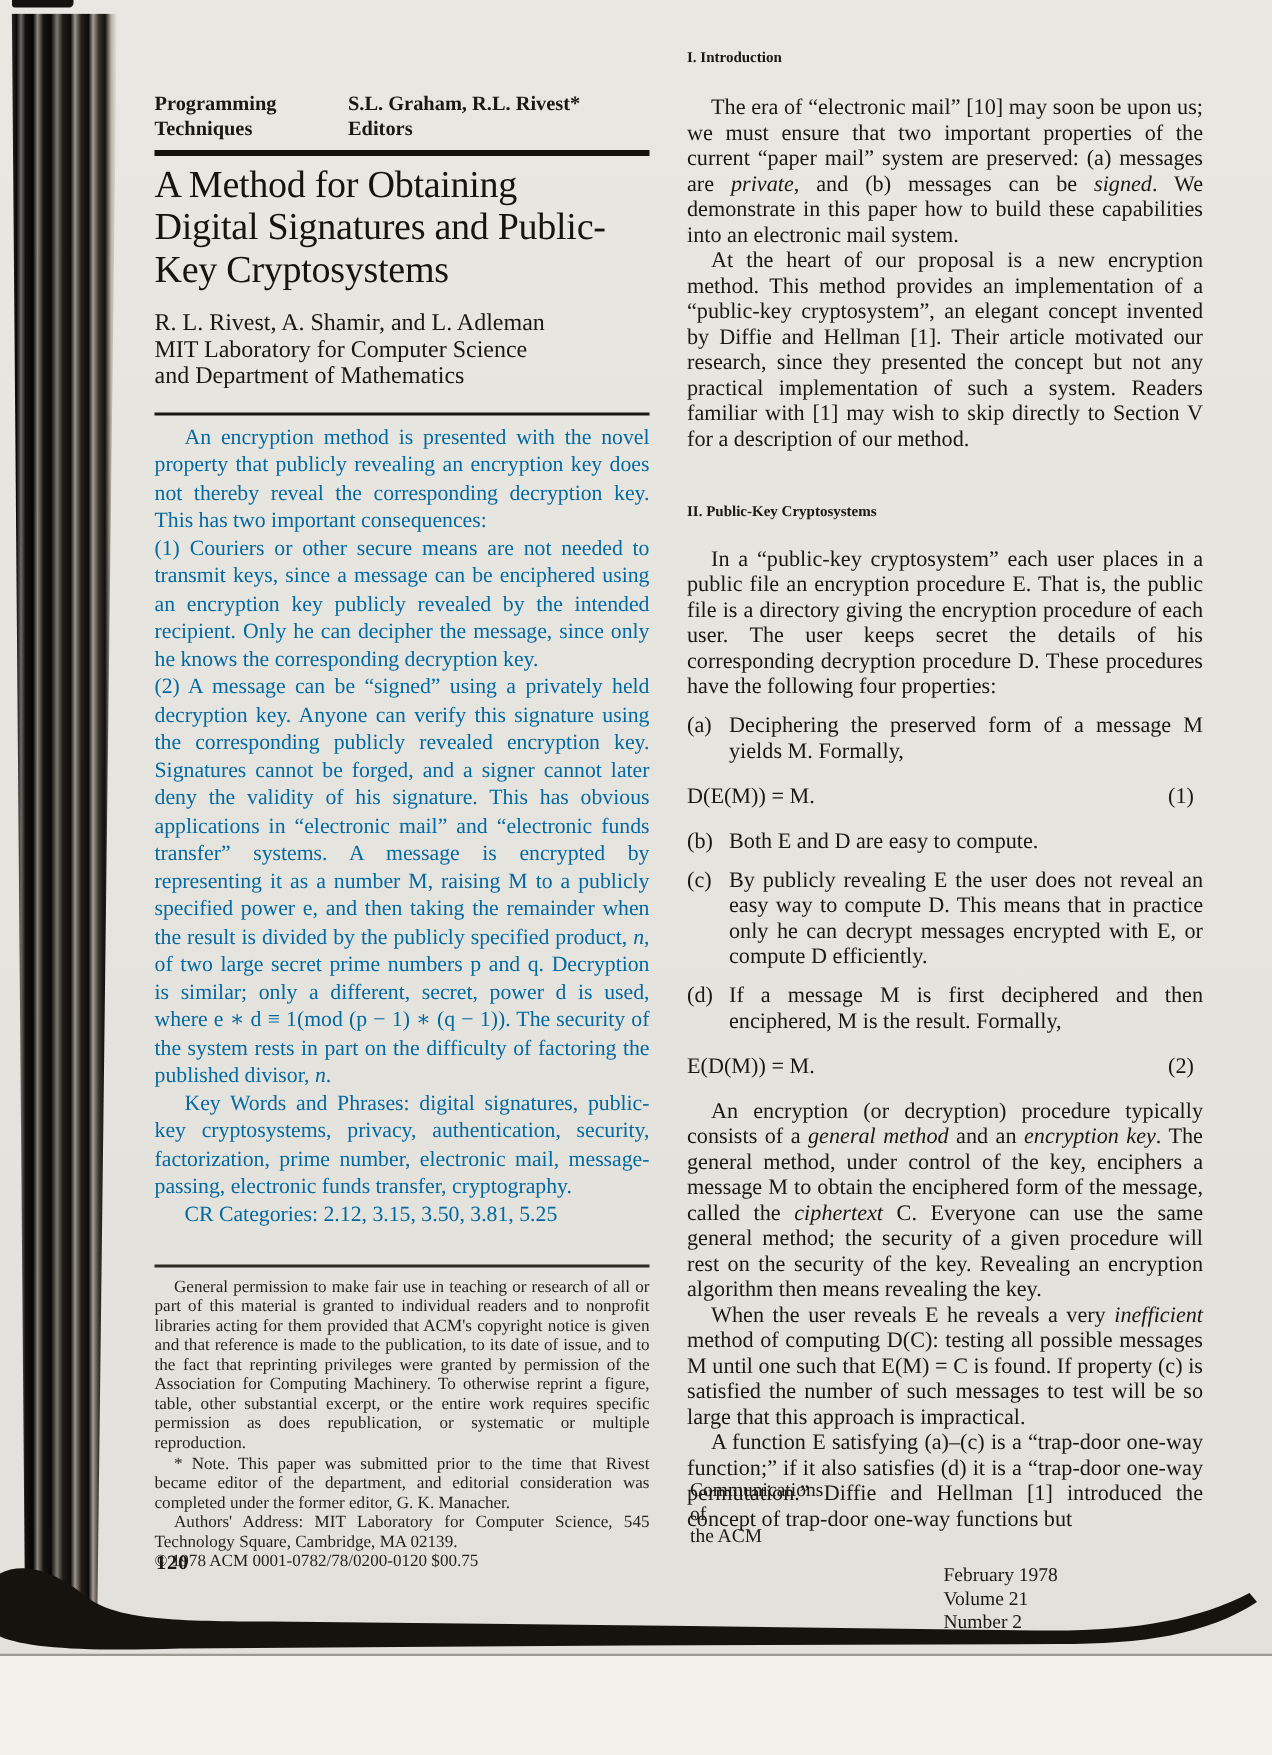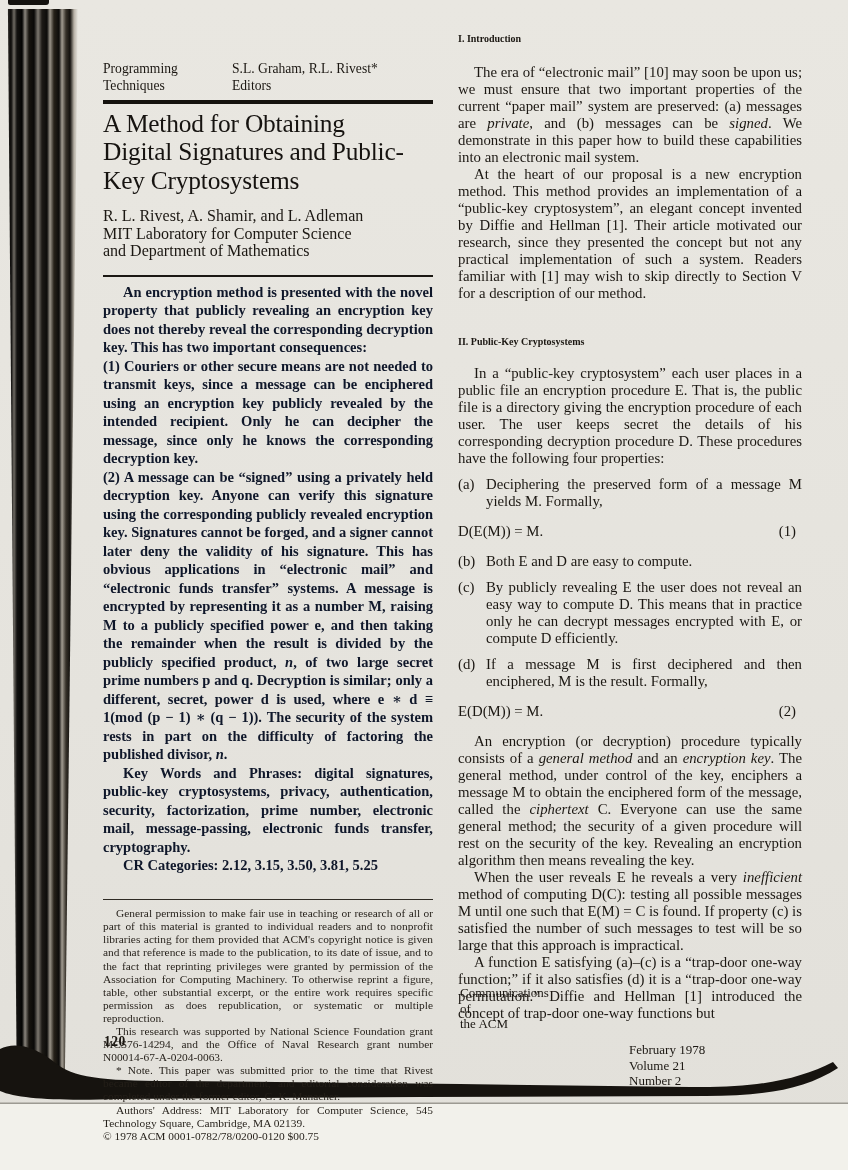--- a/index.html
+++ b/index.html
@@ -25,30 +25,30 @@
   .bottom-band{position:absolute;left:0;top:1035px;width:848px;height:80px;}
   .below-band{position:absolute;left:0;top:1104px;width:848px;height:66px;background:#f2f1eb;}
   .rule-thick{height:3.5px;background:#15120e;}
   .rule-thin{height:1.8px;background:#1b1813;}
   .rule-hair{height:1.3px;background:#2e2a24;}
 
   
   .col-left{position:absolute;left:103px;top:61px;width:330px;}
   .col-right{position:absolute;left:458px;top:24px;width:344px;font-size:14.8px;line-height:17px;text-align:justify;}
 
-  .masthead{display:flex;font-weight:normal;font-size:13.6px;line-height:16.5px;}
+  .masthead{display:flex;font-weight:bold;font-size:13.6px;line-height:16.5px;}
   .masthead .dept{width:129px;white-space:pre-line;}
   .masthead .eds{flex:1;white-space:pre-line;}
   .masthead + .rule-thick{margin-top:6px;}
 
   .paper-title{font-size:25.4px;line-height:28.6px;font-weight:400;letter-spacing:-0.2px;
     margin:5px 0 0 0;white-space:pre-line;color:#161310;font-family:Liberation Serif, serif;}
   .authors{margin-top:13px;font-size:16px;line-height:17.6px;white-space:pre-line;}
   .abstract-rule{margin-top:15px;}
-  .abstract{margin-top:6px;font-weight:bold;font-size:14.5px;line-height:18.5px;text-align:justify;color:#0f172a;}
+  .abstract{margin-top:6px;font-weight:normal;font-size:14.5px;line-height:18.5px;text-align:justify;color:#0369a1;}
   .abstract p{margin:0;}
   .abstract p.ind{text-indent:20px;}
   .abstract p.cr{text-align:left;}
   .fn-rule{margin-top:24px;}
   .footnotes{margin-top:7px;font-size:11.4px;line-height:13.1px;text-align:justify;color:#241f19;}
   .footnotes p{margin:0;text-indent:13px;}
   .copyright{margin-top:5px;font-size:11.4px;text-indent:0 !important;}
   .pageno{position:absolute;left:104px;top:1034px;font-weight:bold;font-size:13.6px;letter-spacing:.5px;}
   .footer-journal{position:absolute;left:460px;top:985px;font-size:13px;line-height:15.6px;white-space:pre-line;}
   .footer-issue{position:absolute;left:629px;top:1042px;font-size:13px;line-height:15.6px;white-space:pre-line;}
@@ -99,21 +99,20 @@
     <p>(1) Couriers or other secure means are not needed to transmit keys, since a message can be enciphered using an encryption key publicly revealed by the intended recipient. Only he can decipher the message, since only he knows the corresponding decryption key.</p>
     <p><span>(2) A message can be “signed” using a privately held decryption key. Anyone can verify this signature using the corresponding publicly revealed encryption key. Signatures cannot be forged, and a signer cannot later deny the validity of his signature. This has obvious applications in “electronic mail” and “electronic funds transfer” systems. A message is encrypted by representing it as a number M, raising M to a publicly specified power e, and then taking the remainder when the result is divided by the publicly specified product, </span><i>n</i><span>, of two large secret prime numbers p and q. Decryption is similar; only a different, secret, power d is used, where e ∗ d ≡ 1(mod (p − 1) ∗ (q − 1)). The security of the system rests in part on the difficulty of factoring the published divisor, </span><i>n</i><span>.</span></p>
     <p class="ind">Key Words and Phrases: digital signatures, public-key cryptosystems, privacy, authentication, security, factorization, prime number, electronic mail, message-passing, electronic funds transfer, cryptography.</p>
     <p class="ind cr">CR Categories: 2.12, 3.15, 3.50, 3.81, 5.25</p>
   </div>
 
   <div class="rule-hair fn-rule"></div>
 
   <div class="footnotes">
     <p>General permission to make fair use in teaching or research of all or part of this material is granted to individual readers and to nonprofit libraries acting for them provided that ACM's copyright notice is given and that reference is made to the publication, to its date of issue, and to the fact that reprinting privileges were granted by permission of the Association for Computing Machinery. To otherwise reprint a figure, table, other substantial excerpt, or the entire work requires specific permission as does republication, or systematic or multiple reproduction.</p>
-    <p>This research was supported by National Science Foundation grant MCS76-14294, and the Office of Naval Research grant number N00014-67-A-0204-0063.</p>
     <p>* Note. This paper was submitted prior to the time that Rivest became editor of the department, and editorial consideration was completed under the former editor, G. K. Manacher.</p>
     <p>Authors' Address: MIT Laboratory for Computer Science, 545 Technology Square, Cambridge, MA 02139.</p>
     <p class="copyright">© 1978 ACM 0001-0782/78/0200-0120  $00.75</p>
   </div>
 </div>
 
 <div class="col-right">
 
   <h2 class="h-intro">I. Introduction</h2>
   <p><span>The era of “electronic mail” [10] may soon be upon us; we must ensure that two important properties of the current “paper mail” system are preserved: (a) messages are </span><i>private</i><span>, and (b) messages can be </span><i>signed</i><span>. We demonstrate in this paper how to build these capabilities into an electronic mail system.</span></p>

